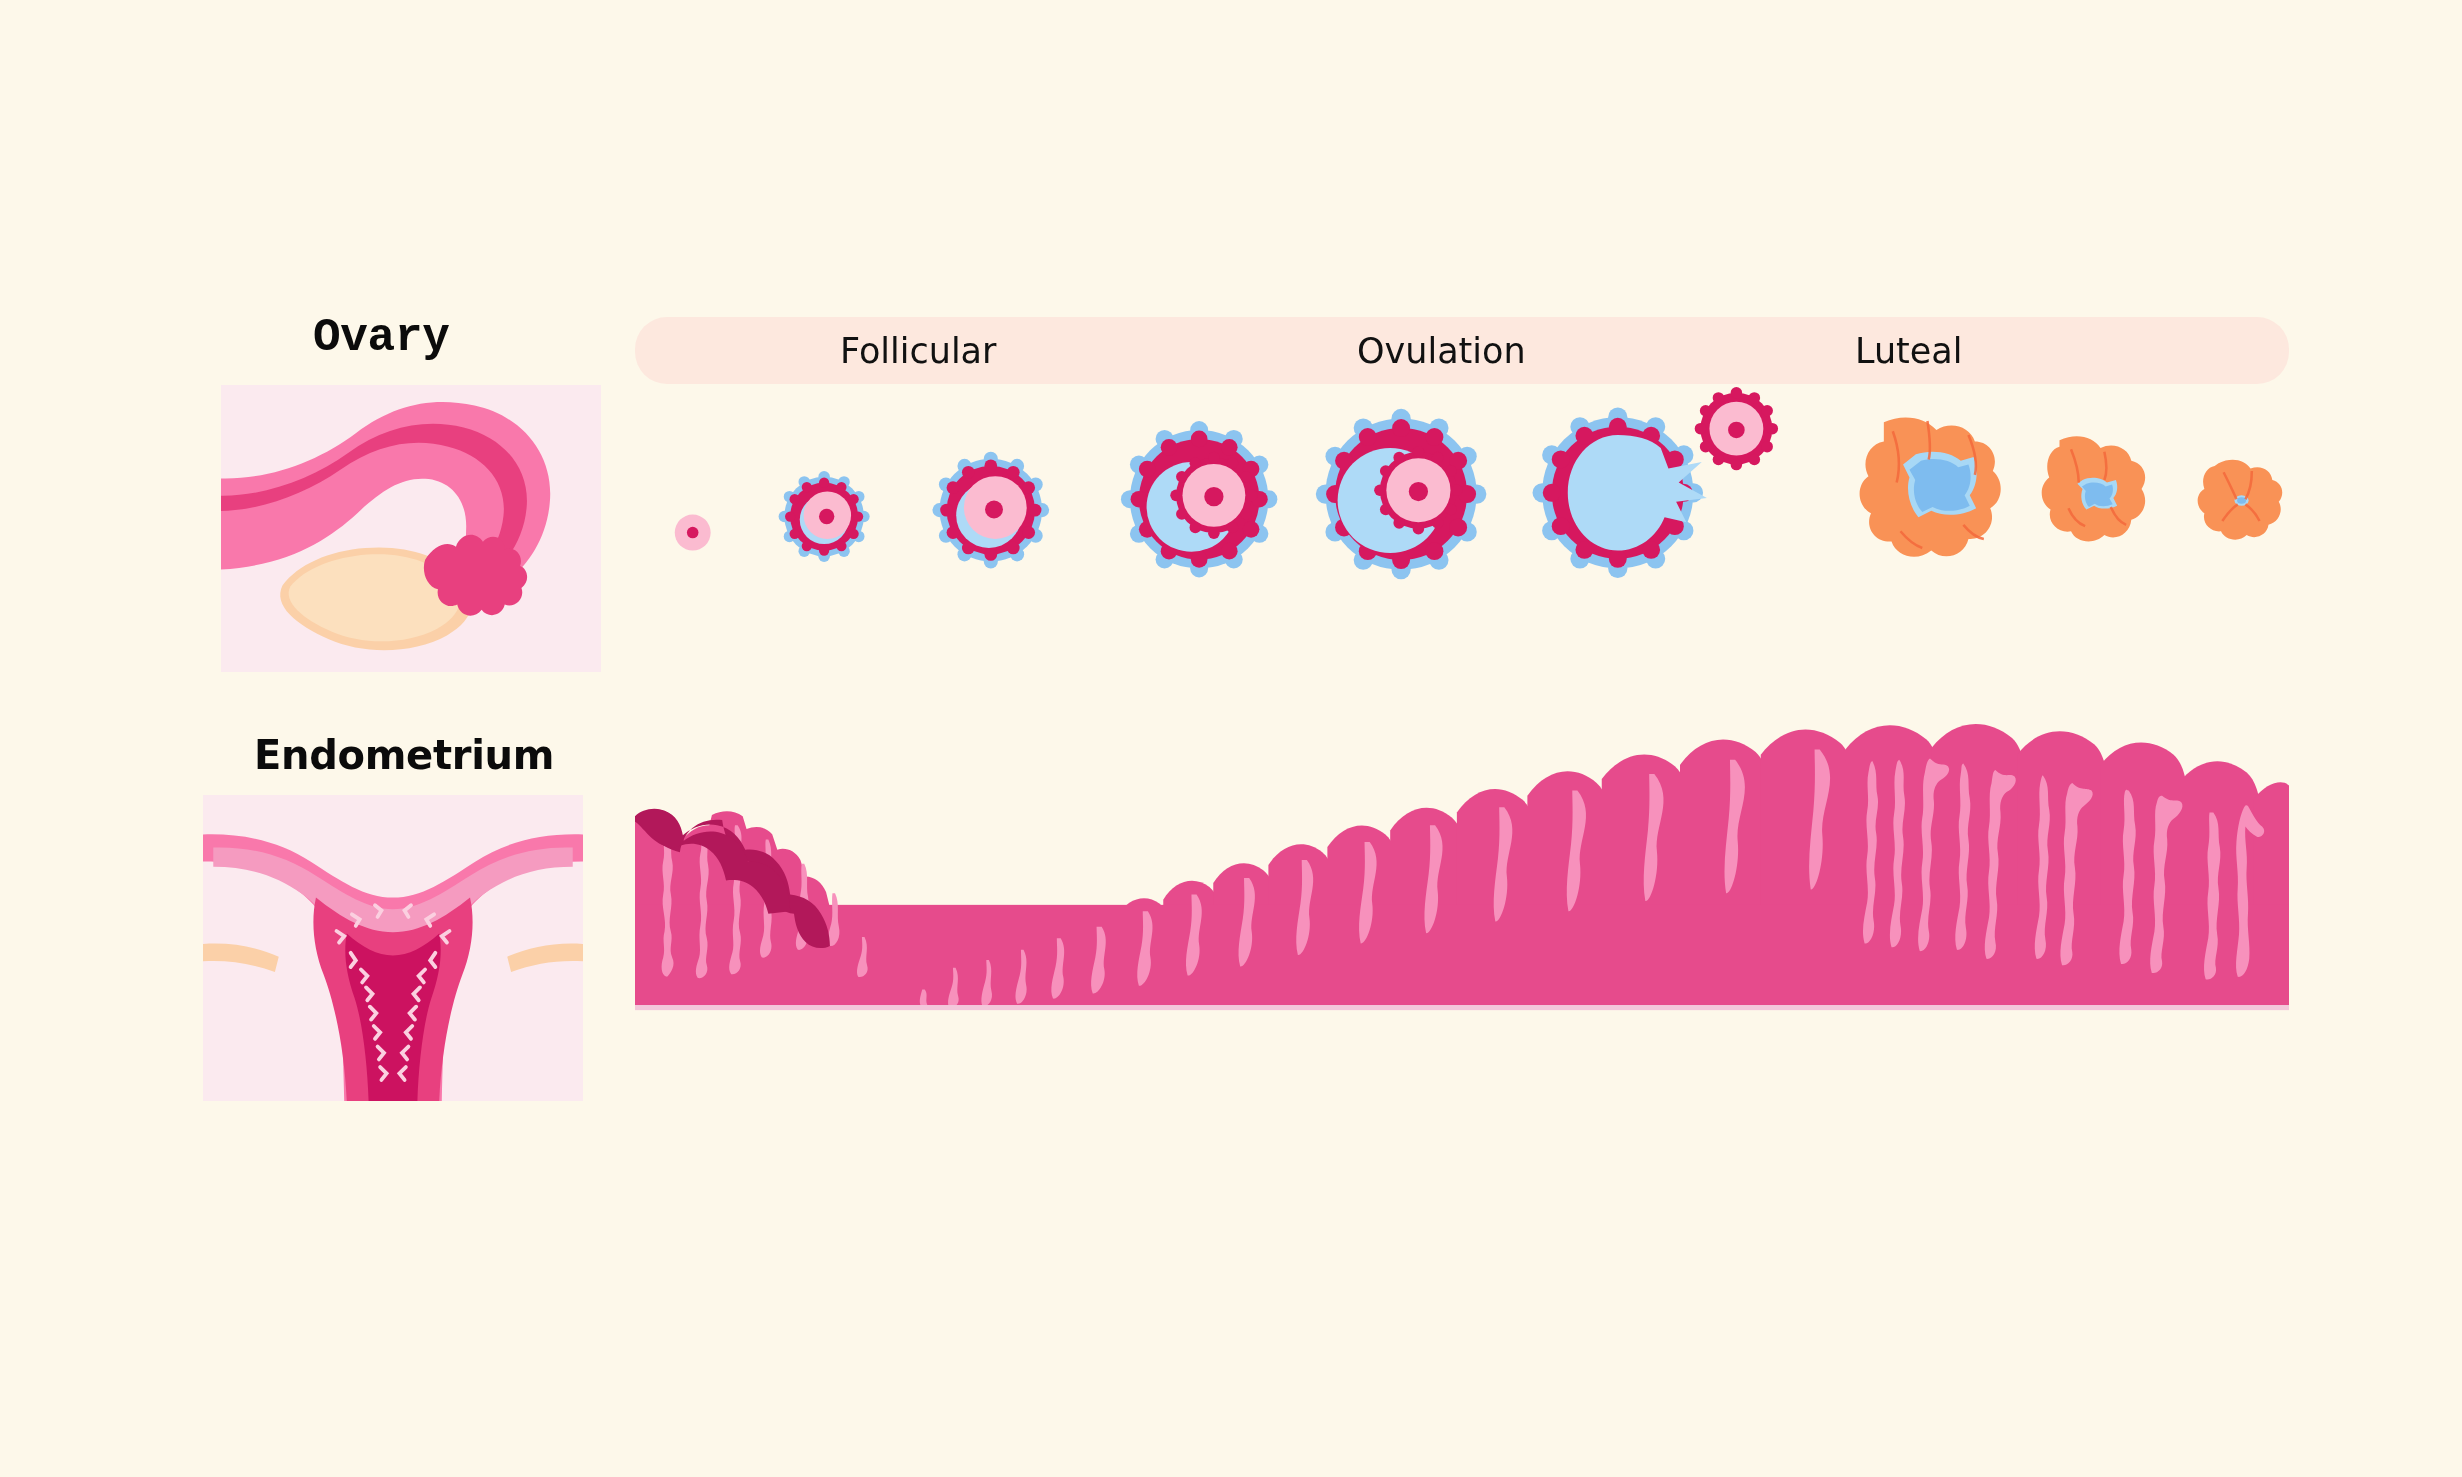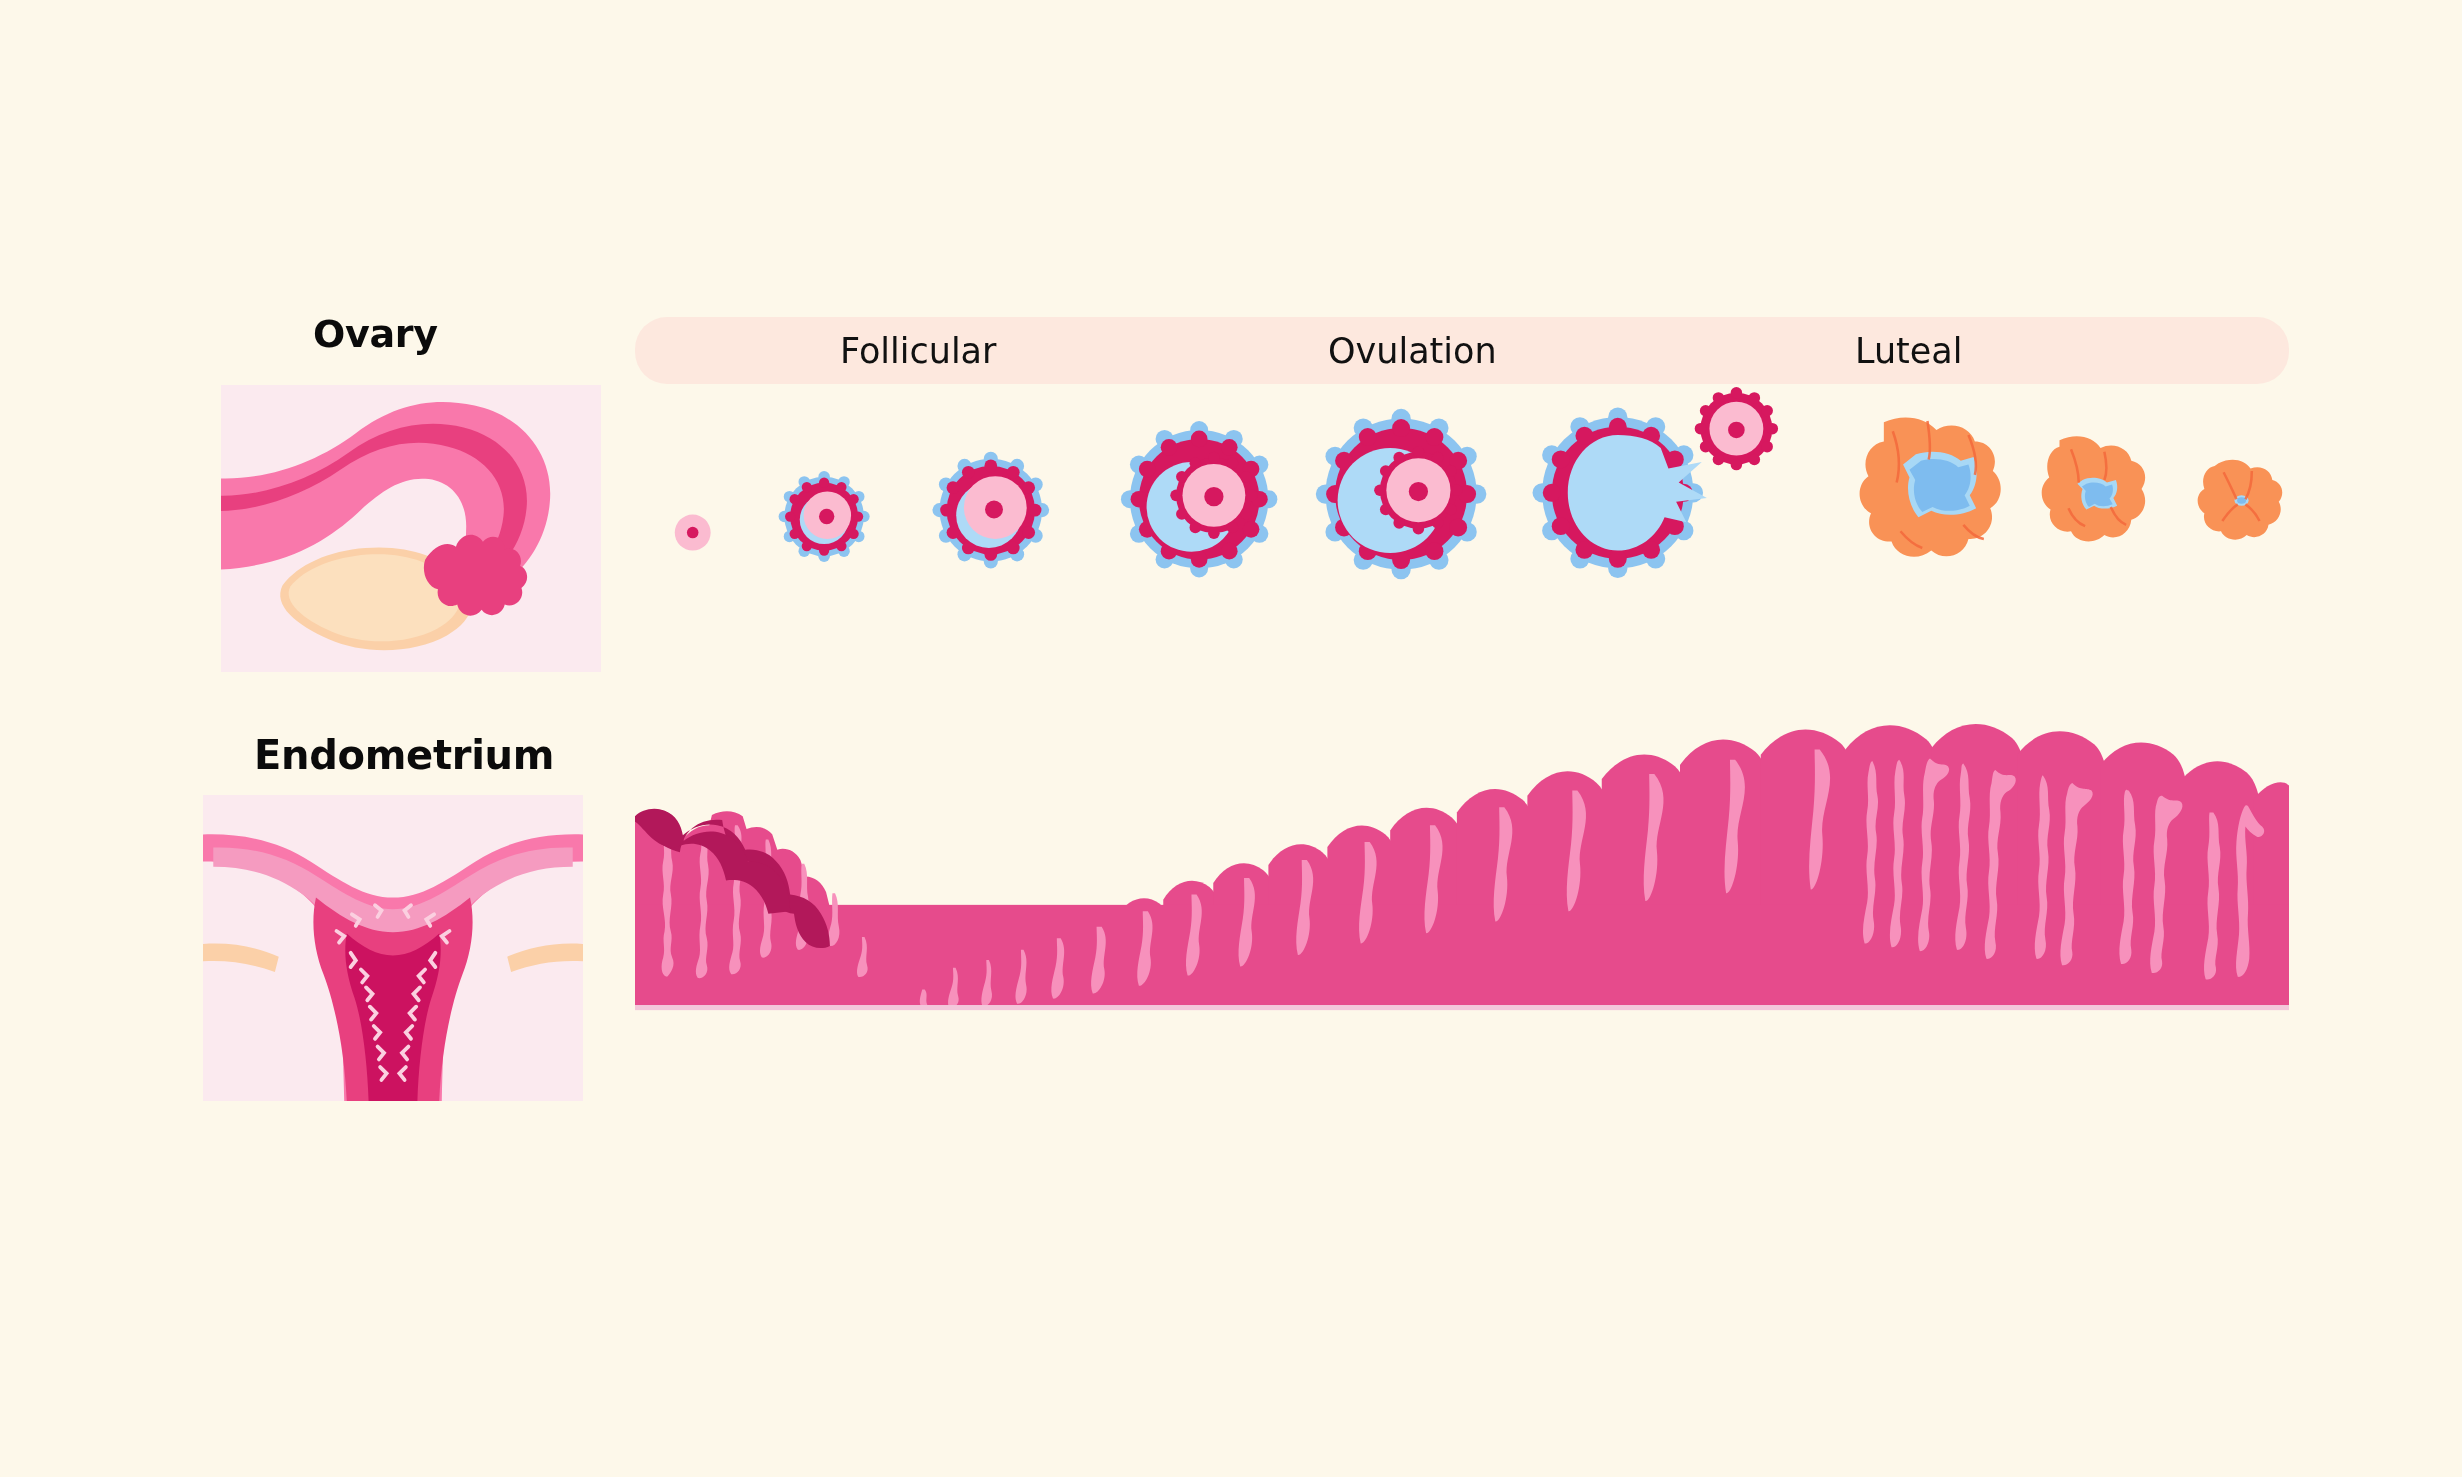--- a/index.html
+++ b/index.html
@@ -27,21 +27,22 @@
     position: absolute;
     font-family: "DejaVu Sans", sans-serif;
     font-weight: 700;
     color: #0B0B0B;
     letter-spacing: -0.3px;
     white-space: nowrap;
   }
   #ovary-title {
     left: 313px;
     top: 312px;
-    font-size: 38px;
+    font-size: 46px;
+    font-family: Liberation Mono, monospace;
   }
   #endometrium-title {
     left: 254px;
     top: 732px;
     font-size: 40px;
     text-align: right;
   }
 
   
   .inset-panel {
@@ -148,21 +149,21 @@
       <path d="M318 272 C 332 250, 352 242, 366 252 C 372 232, 396 226, 408 244
                C 420 230, 442 236, 442 256 C 456 250, 472 264, 466 282
                C 478 286, 482 306, 468 316 C 474 332, 458 348, 442 342
                C 438 360, 416 364, 406 350 C 394 366, 372 360, 368 342
                C 352 350, 334 336, 338 318 C 320 314, 312 290, 318 272 Z" fill="#E8407F"></path>
     </svg>
   </div>
 
   <div id="ovary-phase-bar" class="phase-bar">
     <span class="phase-label" style="left:205px">Follicular</span>
-    <span class="phase-label" style="left:693px">Ovulation</span>
+    <span class="phase-label" style="left:722px">Ovulation</span>
     <span class="phase-label" style="left:1220px">Luteal</span>
   </div>
 
   <div id="follicle-row">
     <svg id="follicle-svg" viewBox="0 0 2580 360">
       <defs>
         
       </defs>
 
       <g>

